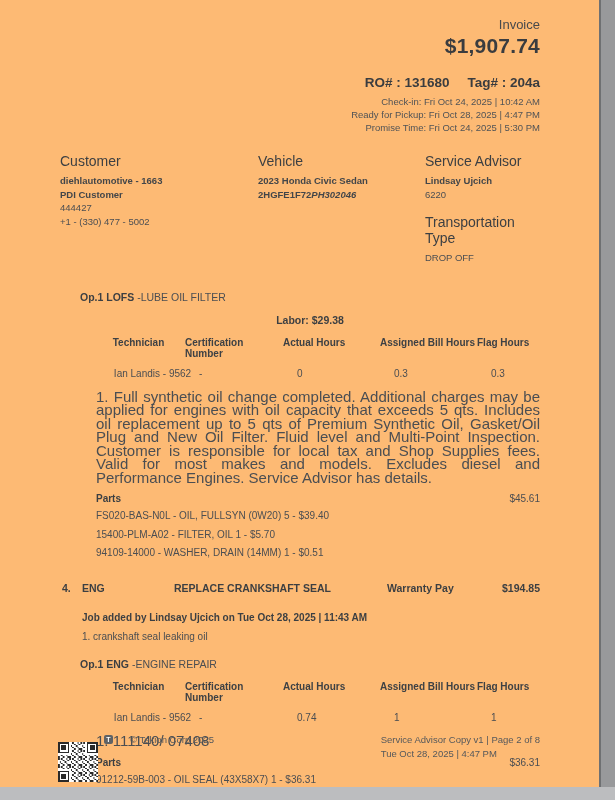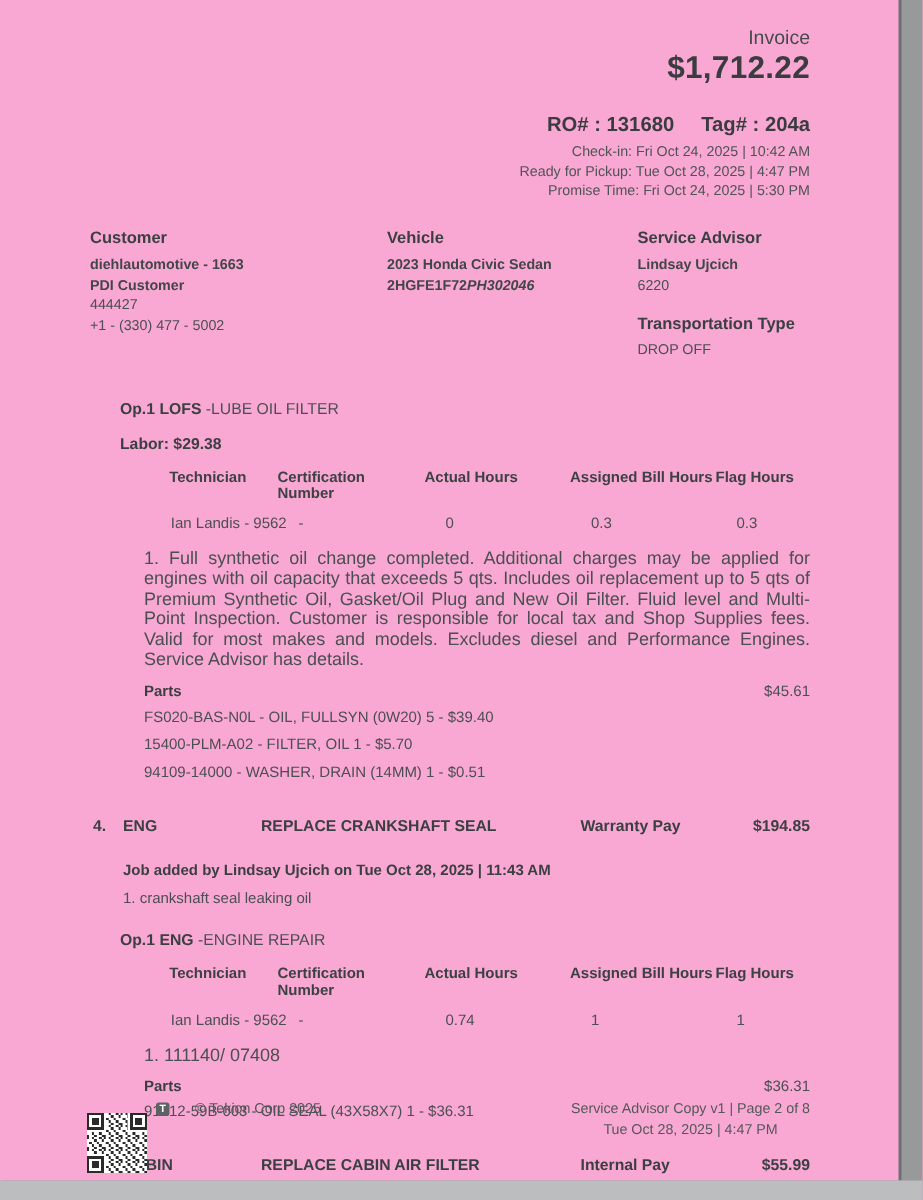--- a/index.html
+++ b/index.html
@@ -5,53 +5,53 @@
   html,body{margin:0;padding:0;}
   body{
     width:615px;height:800px;overflow:hidden;position:relative;
     background:#98999b;
     font-family:"Liberation Sans","DejaVu Sans",sans-serif;
     -webkit-font-smoothing:antialiased;
   }
   .bottom-band{position:absolute;left:0;bottom:0;width:615px;height:13px;background:#bcbdbf;}
   .paper{
     position:absolute;left:0;top:0;width:599px;height:787px;
-    background:#f9a8d4;
+    background:#fdba74;
     box-shadow:2px 0 0 #6e7072, 0 2px 0 #a9abac;
     color:#3e4144;
   }
   
   .hdr{padding:17px 59px 0 0;text-align:right;}
   .hdr-invoice{font-size:13px;color:#47494c;}
   .hdr-total{font-size:21px;font-weight:bold;color:#3a3c3f;margin-top:2px;letter-spacing:.2px;}
   .hdr-ro{margin-top:17px;font-size:13.5px;font-weight:bold;color:#3a3c3f;}
   .hdr-ro .tag{margin-left:18px;}
   .hdr-dates{margin-top:5px;font-size:9.5px;line-height:13px;color:#505356;}
   
   .info{display:flex;margin:19px 59px 0 60px;}
   .info .col1{width:198px;}
   .info .col2{width:167px;}
   .info .col3{flex:1;}
-  .info h4{margin:0 0 5px 0;font-size:11px;font-weight:bold;color:#3c3f42;}
+  .info h4{margin:0 0 5px 0;font-size:14px;font-weight:normal;color:#3c3f42;}
   .info .ln{font-size:9.5px;line-height:13.5px;color:#4b4e52;}
   .info .ln.strong{font-weight:bold;color:#434649;}
   .vin-it{font-style:italic;}
   .transport{margin-top:13px;}
   
   .op{margin:26px 59px 0 80px;}
   .op2{margin-top:16px;}
   .op-title{font-size:10.5px;color:#4b4e52;}
   .op-title b{color:#3c3f42;}
-  .op-labor{text-align:left;font-size:10.5px;font-weight:bold;color:#3c3f42;margin-top:11px;}
+  .op-labor{text-align:center;font-size:10.5px;font-weight:bold;color:#3c3f42;margin-top:11px;}
   .ttable{margin:11px 0 0 12px;font-size:10px;}
   .trow{display:flex;}
   .trow.head{font-weight:bold;color:#3e4144;}
   .trow.body{margin-top:9px;color:#4b4e52;padding-left:14px;}
   .tc1{width:93px;text-align:center;}.tc2{width:98px;}.tc3{width:97px;}.tc4{width:97px;}.tc5{flex:1;}
-  .op-note{margin:11px 0 0 16px;font-size:12px;line-height:13.5px;color:#4b4e52;text-align:justify;}
+  .op-note{margin:11px 0 0 16px;font-size:15px;line-height:13.5px;color:#4b4e52;text-align:justify;}
   .op-note.short{text-align:left;}
   .parts-row{display:flex;margin:9px 0 0 16px;font-size:10px;}
   .parts-row .pl{font-weight:bold;color:#3c3f42;}
   .parts-row .pt{margin-left:auto;color:#4b4e52;}
   .part-line{margin:6px 0 0 16px;font-size:10px;line-height:12px;color:#4b4e52;}
   .part-line + .part-line{margin-top:6.5px;}
   
   .job{display:flex;margin:23px 59px 0 62px;font-size:10.5px;font-weight:bold;color:#3c3f42;}
   .job .num{width:20px;}
   .job .code{width:92px;}
@@ -59,37 +59,37 @@
   .job .pay{flex:1;}
   .job .amt{text-align:right;}
   .job-added{margin:18px 59px 0 82px;font-size:10px;font-weight:bold;color:#3c3f42;}
   .job-concern{margin:8px 59px 0 82px;font-size:10px;color:#4b4e52;}
   
   .qr{position:absolute;left:58px;top:742px;width:40px;height:40px;}
   .copy-row{position:absolute;left:104px;top:734px;display:flex;align-items:center;}
   .tek-logo{width:9px;height:9px;background:#5f6265;border-radius:2px;color:#fff;
     font-size:7px;font-weight:bold;line-height:9px;text-align:center;}
   .copy-text{margin-left:5px;font-size:9.5px;color:#55585b;padding-left:12px;}
-  .footer-right{position:absolute;right:59px;top:733px;text-align:center;
+  .footer-right{position:absolute;right:59px;top:733px;text-align:left;
     font-size:9.5px;line-height:13.5px;color:#55585b;}
 </style>
 </head>
 <body>
 
 <div class="paper">
 
   <div class="hdr">
     <div class="hdr-invoice">Invoice</div>
-    <div class="hdr-total">$1,712.22</div>
+    <div class="hdr-total">$1,907.74</div>
     <div class="hdr-ro">
       <span>RO# : 131680</span><span class="tag">Tag# : 204a</span>
     </div>
     <div class="hdr-dates">
       <div>Check-in: Fri Oct 24, 2025 | 10:42 AM</div>
-      <div>Ready for Pickup: Tue Oct 28, 2025 | 4:47 PM</div>
+      <div>Ready for Pickup: Fri Oct 28, 2025 | 4:47 PM</div>
       <div>Promise Time: Fri Oct 24, 2025 | 5:30 PM</div>
     </div>
   </div>
 
   <div class="info">
     <div class="col1">
       <h4>Customer</h4>
       <div class="ln strong">diehlautomotive - 1663</div>
       <div class="ln strong">PDI Customer</div>
       <div class="ln">444427</div>

